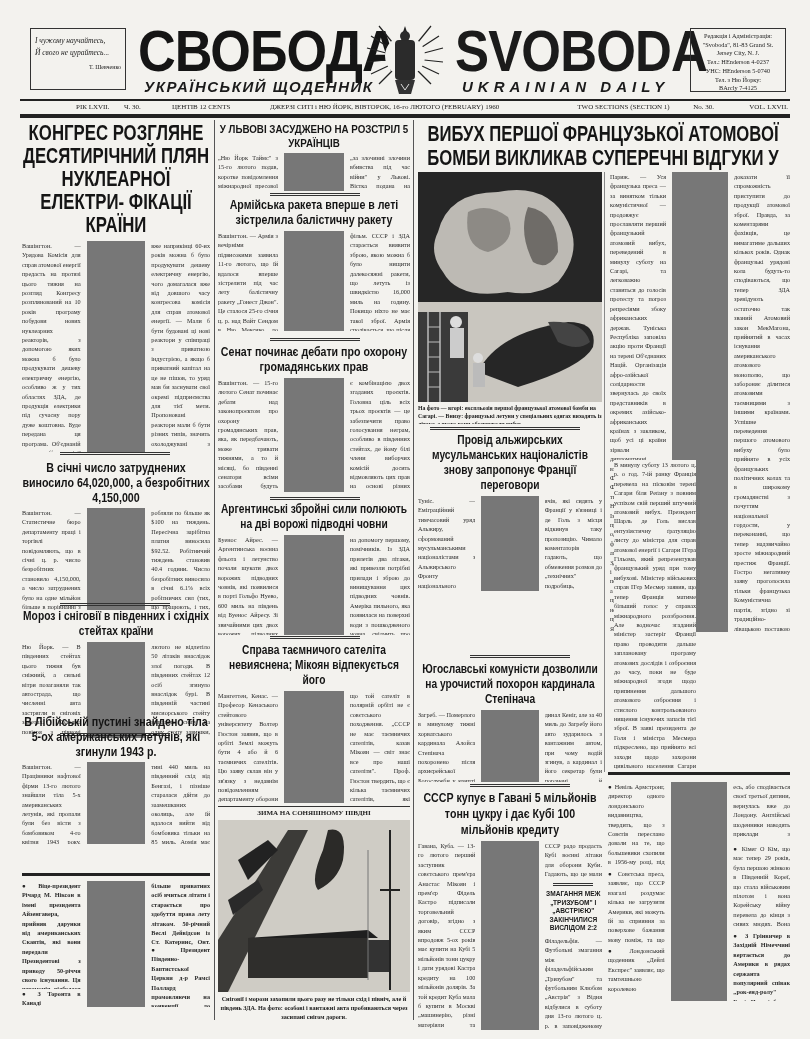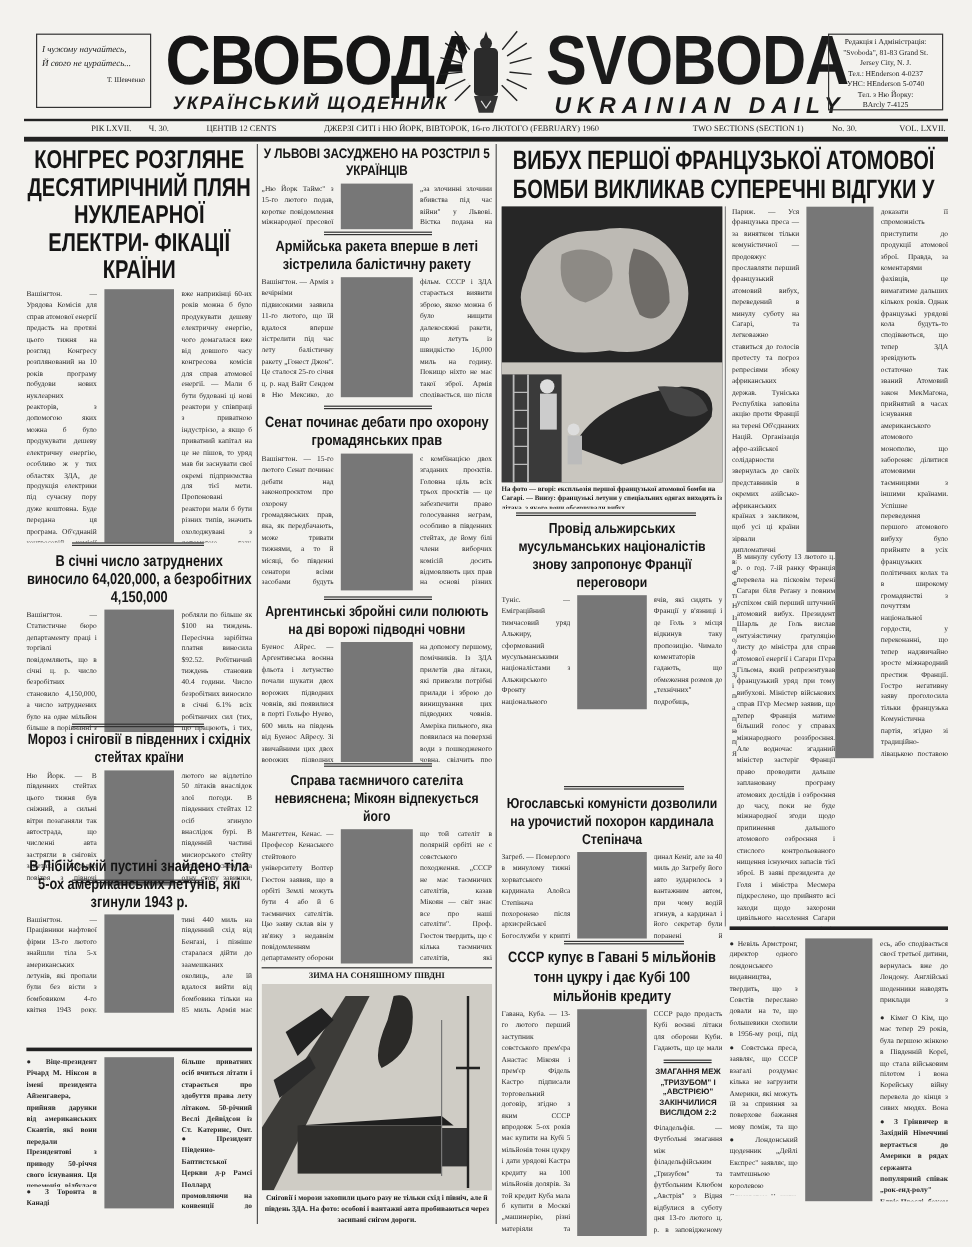--- a/index.html
+++ b/index.html
@@ -7,21 +7,21 @@
   body { font-family: "Liberation Serif", serif; color: #1b1b1b; position: relative; }
   .page { position: absolute; left: 0; top: 0; width: 806px; height: 1039px; }
 
   
   .motto { position: absolute; left: 30px; top: 28px; width: 96px; height: 62px; border: 1px solid #333; padding: 6px 4px; font-style: italic; font-size: 7.5px; line-height: 12px; }
   .motto .sig { text-align: right; font-style: normal; font-size: 6px; margin-top: 2px; }
   .title-cyr { position: absolute; left: 138px; top: 22px; font-family: "Liberation Sans", sans-serif; font-weight: bold; font-size: 58px; letter-spacing: -1px; transform: scaleX(0.9); transform-origin: left top; color: #151515; line-height: 58px; }
   .sub-cyr { position: absolute; left: 144px; top: 78px; font-family: "Liberation Sans", sans-serif; font-weight: bold; font-style: italic; font-size: 15px; letter-spacing: 1.5px; }
   .emblem { position: absolute; left: 365px; top: 18px; width: 80px; height: 80px; }
   .title-lat { position: absolute; left: 455px; top: 22px; font-family: "Liberation Sans", sans-serif; font-weight: bold; font-size: 58px; letter-spacing: -1px; transform: scaleX(0.88); transform-origin: left top; line-height: 58px; }
-  .sub-lat { position: absolute; left: 462px; top: 78px; font-family: "Liberation Sans", sans-serif; font-weight: bold; font-style: italic; font-size: 19px; letter-spacing: 5px; }
+  .sub-lat { position: absolute; left: 462px; top: 78px; font-family: "Liberation Sans", sans-serif; font-weight: bold; font-style: italic; font-size: 15px; letter-spacing: 5px; }
   .addr { position: absolute; left: 690px; top: 28px; width: 96px; height: 64px; border: 1px solid #333; padding: 3px; font-size: 6.3px; line-height: 8.7px; text-align: center; }
 
   .rule-thick { position: absolute; left: 20px; width: 770px; height: 3px; background: #222; }
   .dateline { position: absolute; left: 28px; top: 103px; width: 760px; display: flex; font-size: 7px; white-space: nowrap; }
   .dateline span { display: inline-block; padding-left: 48px; }
 
   
   .hl { font-family: "Liberation Sans", sans-serif; font-weight: bold; text-align: center; color: #151515; transform-origin: center top; }
   .body-text { font-size: 6.2px; line-height: 9.4px; text-align: justify; color: #2a2a2a; overflow: hidden; }
   .cols2 { display: flex; gap: 6px; }

